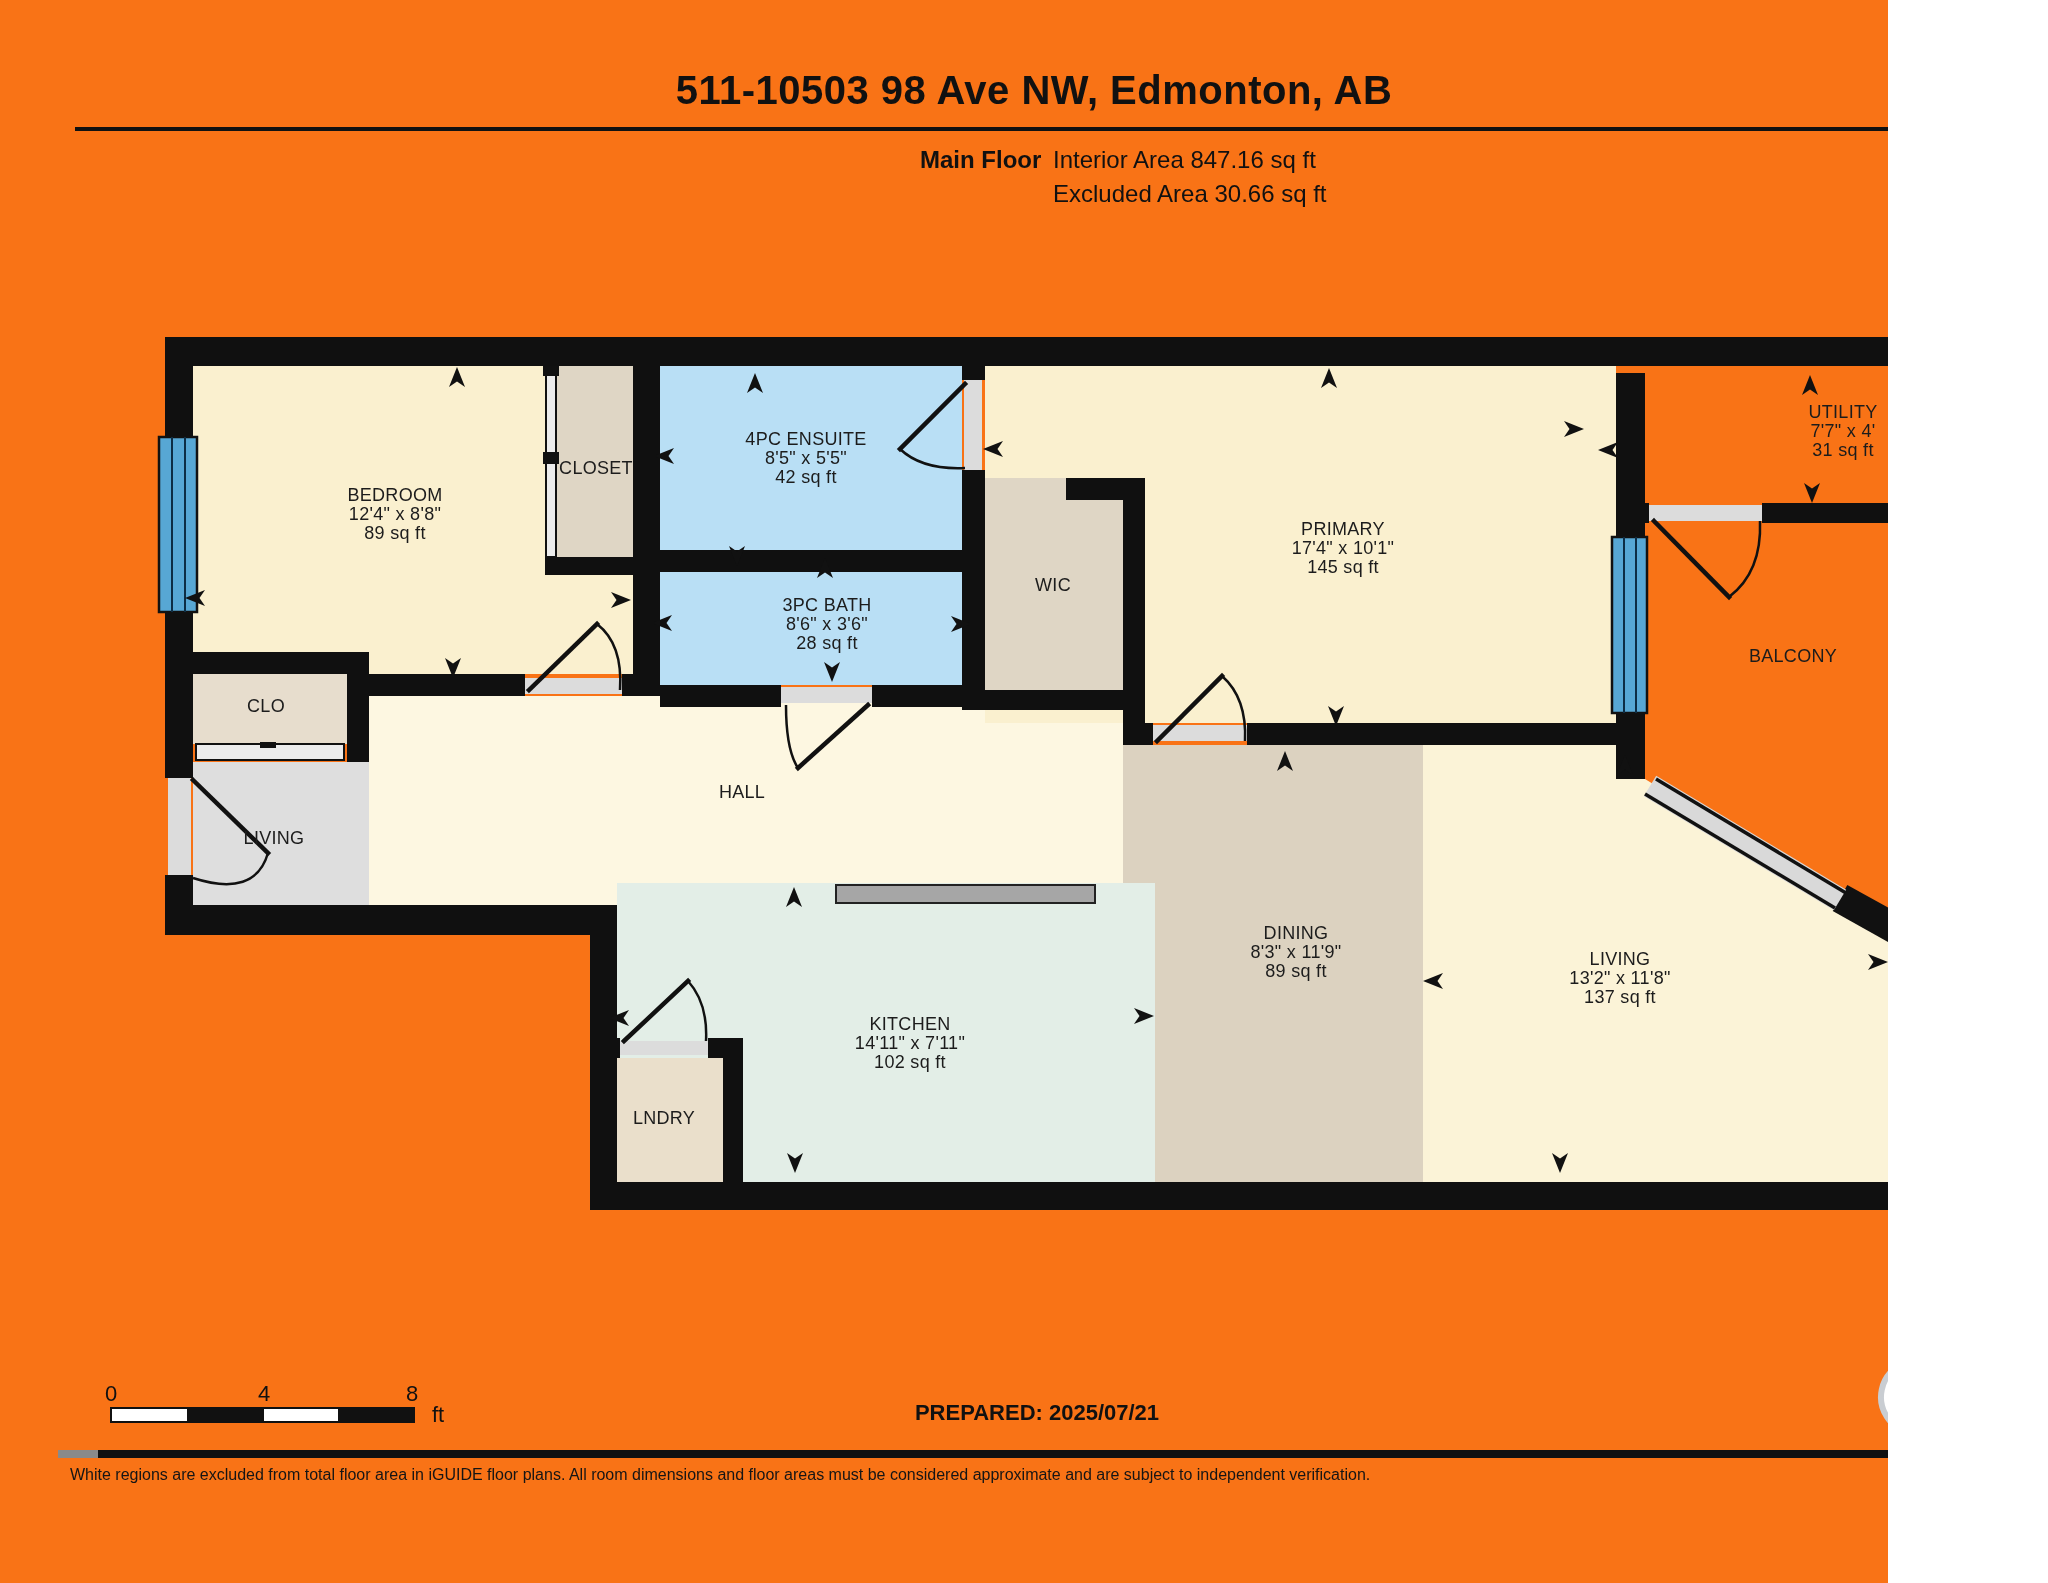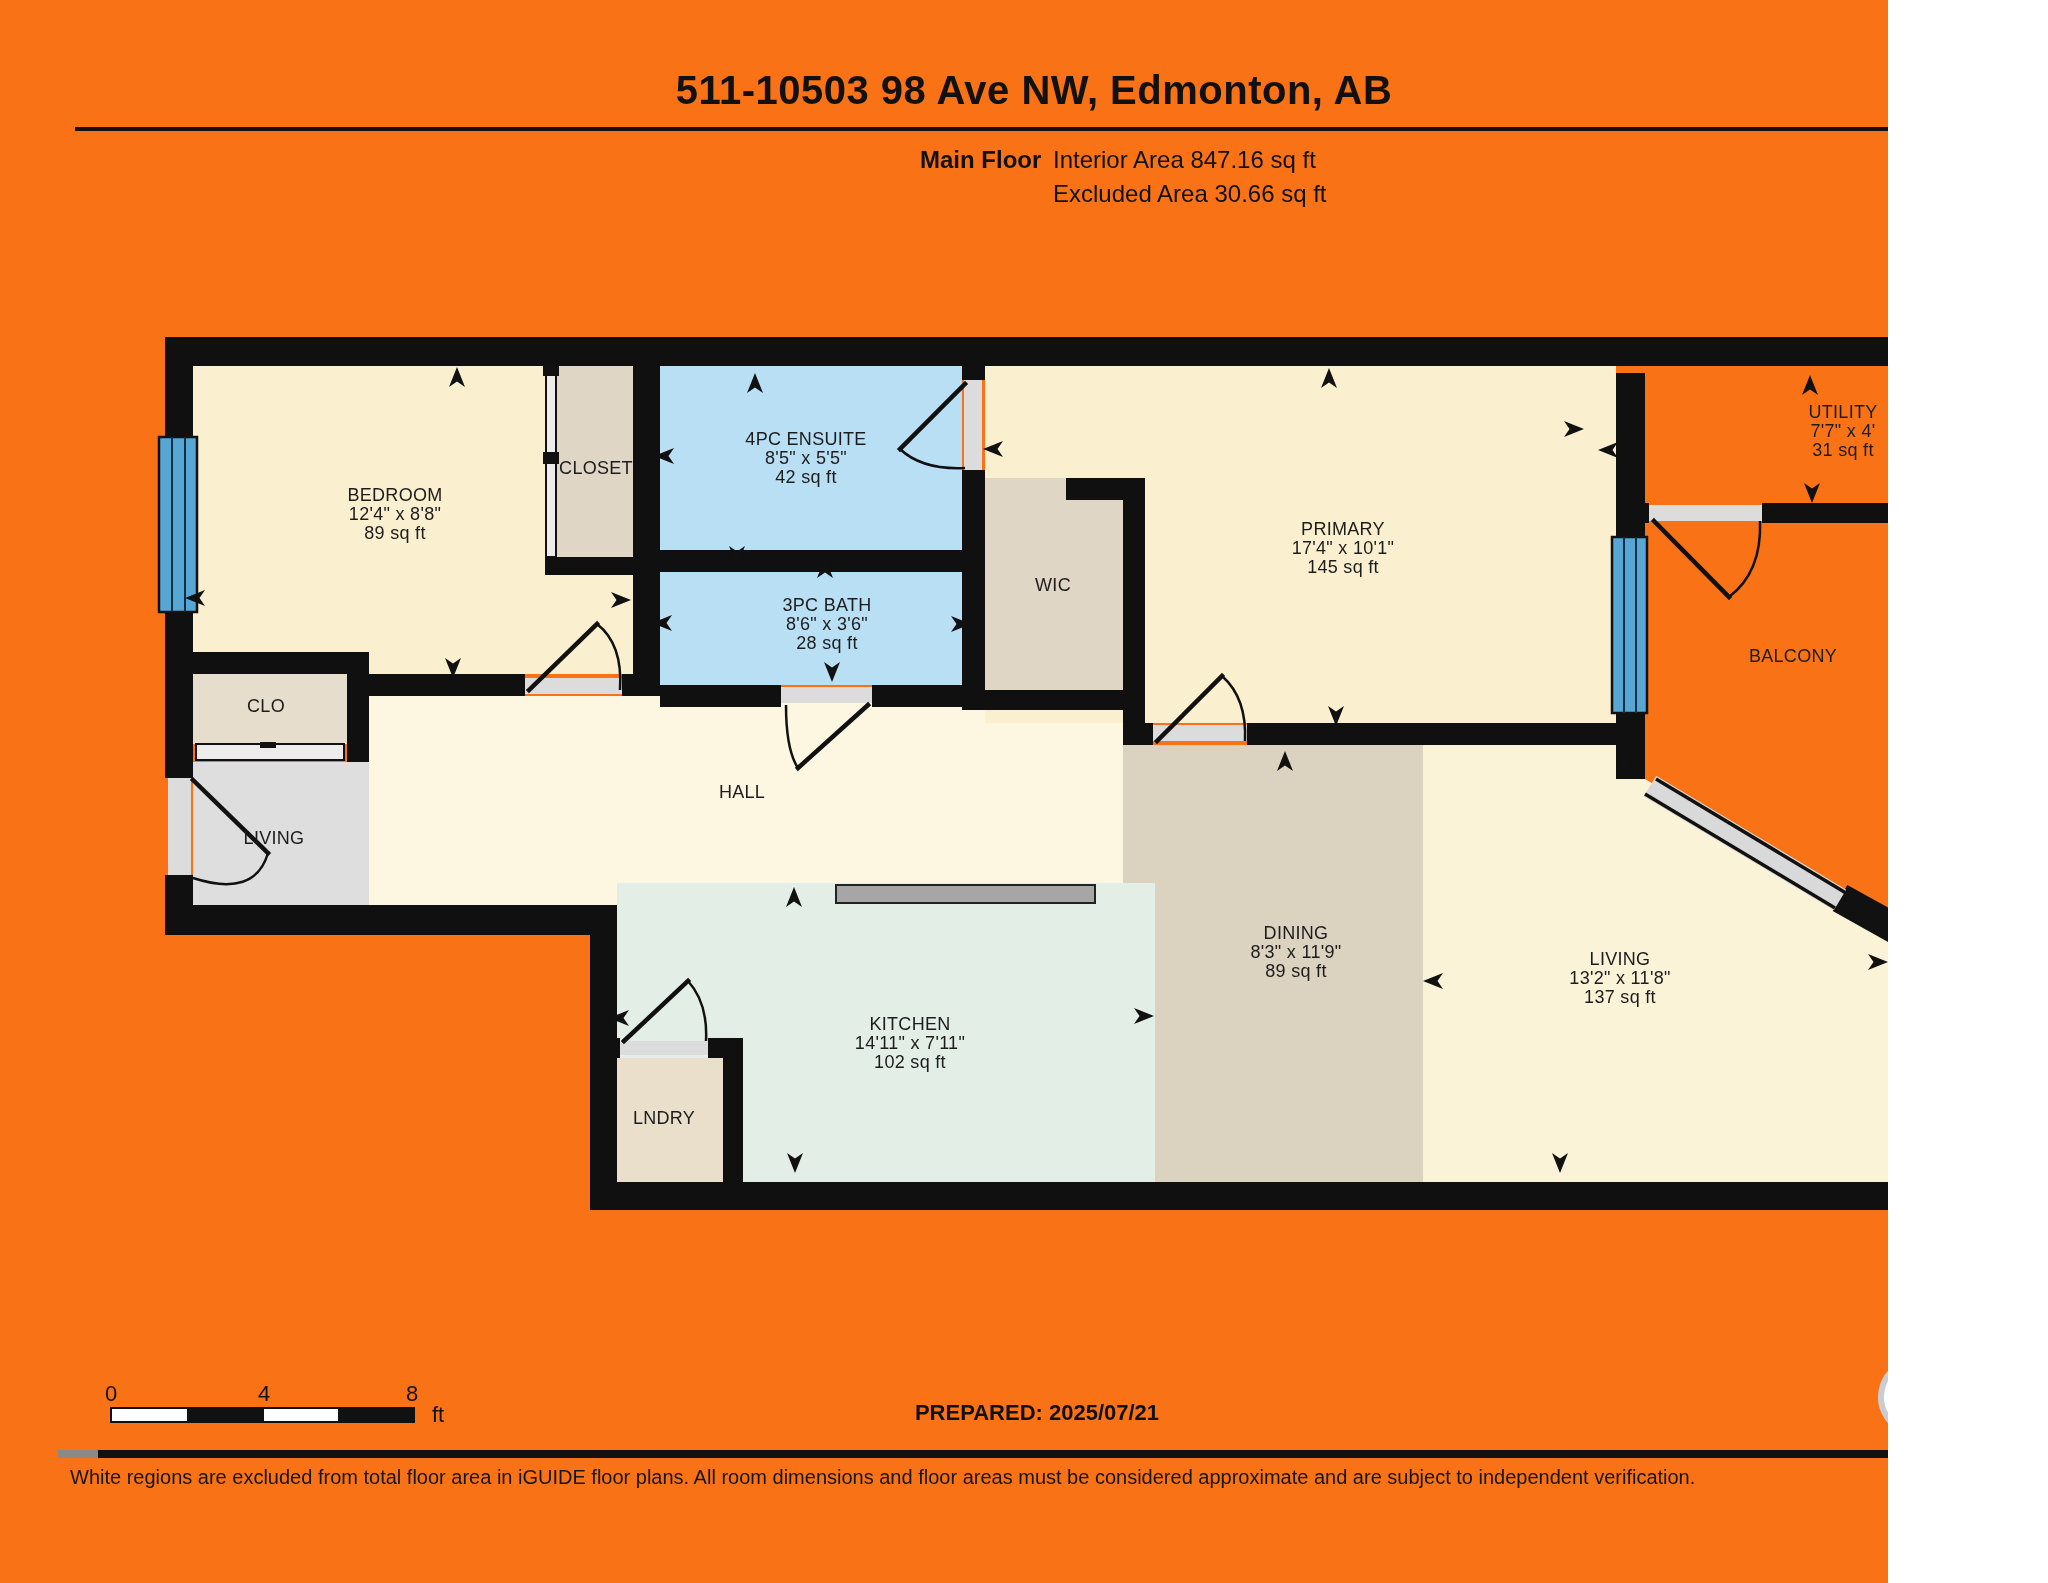--- a/index.html
+++ b/index.html
@@ -6,21 +6,21 @@
   .page{position:relative;width:1888px;height:1583px;background:#f97316;overflow:hidden;
         font-family:"Liberation Sans",sans-serif;color:#111;}
   .abs{position:absolute;}
   .ctr{transform:translate(-50%,-50%);white-space:nowrap;}
   .ctrx{transform:translateX(-50%);white-space:nowrap;}
   .title{font-size:40px;font-weight:bold;letter-spacing:.5px;}
   .sub{font-size:24px;}
   .rl{position:absolute;transform:translate(-50%,-50%);text-align:center;
       font-size:18px;line-height:19px;color:#1c1c1c;letter-spacing:.3px;white-space:nowrap;}
   .rule{position:absolute;background:#111;}
-  .footer-text{font-size:20px;color:#151515;}
+  .footer-text{font-size:16px;color:#151515;}
   .scale-num{font-size:22px;}
   .prepared{font-size:22px;font-weight:bold;}
   .north{font-size:25px;font-style:italic;}
   svg{position:absolute;left:0;top:0;}
   .wall{fill:var(--wall);}
   .thresh{fill:var(--threshold);}
   .win{fill:var(--window);stroke:#111;stroke-width:2.5;}
   .winline{stroke:#0d2d44;stroke-width:2;}
   .f-warm{fill:var(--warm);}
   .f-hall{fill:var(--hall);}

